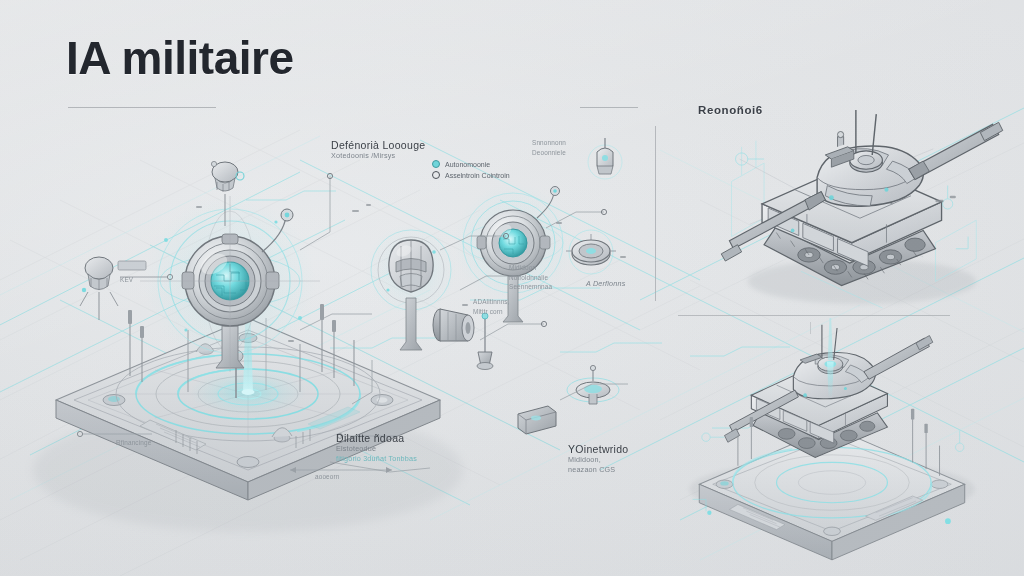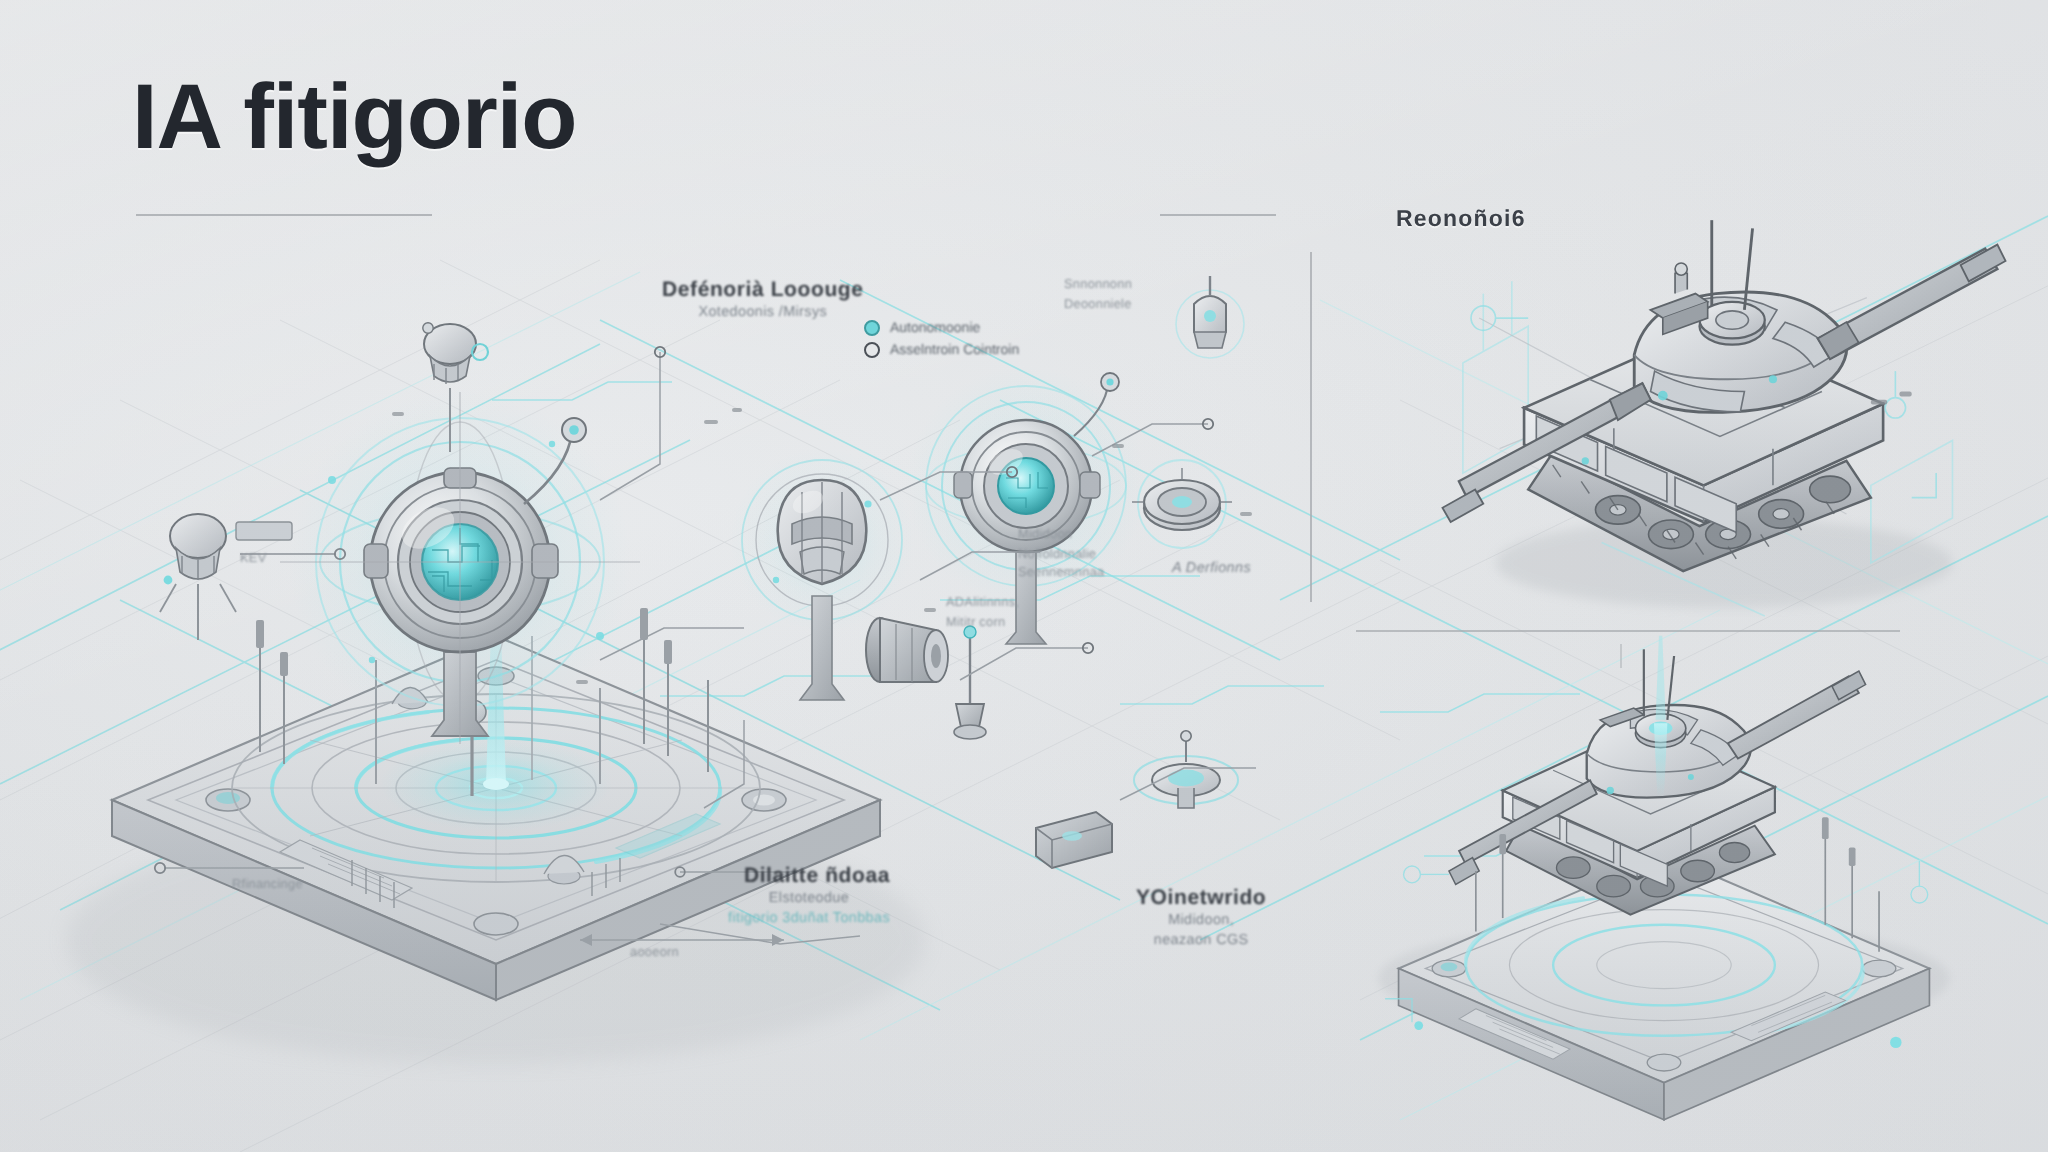--- a/index.html
+++ b/index.html
@@ -43,26 +43,26 @@
     letter-spacing:.6px;
     filter:blur(.35px);
     text-shadow:0 1px 0 rgba(255,255,255,.5);
     margin-left:30px;
   }
   .sec-reco{left:668px;top:104px;}
 
   
   .lbl{position:absolute;}
   .lbl .h{
-    font-size:10.5px;font-weight:bold;color:#3a3f46;letter-spacing:.3px;
-    filter:blur(.45px);white-space:nowrap;text-align:right;
+    font-size:10.5px;font-weight:normal;color:#3a3f46;letter-spacing:.3px;
+    filter:blur(.45px);white-space:nowrap;
   }
   .lbl .s{
     font-size:7.2px;color:#7d848c;letter-spacing:.2px;line-height:1.45;
-    filter:blur(.5px);white-space:nowrap;text-align:center;
+    filter:blur(.5px);white-space:nowrap;
   }
   .lbl .s.cy{color:#6fb8bd;}
   .lbl .t{
     font-size:6.4px;color:#8d949b;letter-spacing:.15px;line-height:1.5;
     filter:blur(.55px);white-space:nowrap;
   }
 
   
   .legend{position:absolute;left:432px;top:160px;}
   .legend .row{display:flex;align-items:center;gap:5px;margin-bottom:3px;}
@@ -746,21 +746,21 @@
         <path d="M152 37 L152 22"></path>
         <path d="M-166 104 L-150 104 L-150 118"></path>
       </g>
       <circle cx="138" cy="130" r="3.4" fill="#79dfe4" opacity=".9"></circle>
       <circle cx="-146" cy="120" r="2.6" fill="#79dfe4" opacity=".9"></circle>
     </g>
 
     <rect x="0" y="0" width="1024" height="576" fill="url(#shadowG)" opacity=".25"></rect>
   </svg>
 
-  <div class="title">IA fitigorio</div>
+  <div class="title">IA militaire</div>
 
   <div class="rule rule-a"></div>
   <div class="rule rule-b"></div>
   <div class="vrule vrule-a"></div>
   <div class="rule-c"></div>
   <div class="rule-d"></div>
 
   <div class="sec-label sec-reco">Reonoñoi6</div>
 
   <div class="legend">
@@ -792,21 +792,21 @@
 
   <div class="lbl" style="left:586px;top:279px;font-style:italic;">
     <div class="s">A Derfionns</div>
   </div>
 
   <div class="lbl" style="left:473px;top:297px;">
     <div class="t cy">ADAlitinnns,</div>
     <div class="t cy">Mititr corn</div>
   </div>
 
-  <div class="lbl" style="left:336px;top:432px;margin-left:28px;">
+  <div class="lbl" style="left:336px;top:432px;">
     <div class="h">Dilaitte ñdoaa</div>
     <div class="s">Elstoteodue</div>
     <div class="s cy">fitigorio 3duñat Tonbbas</div>
   </div>
 
   <div class="lbl" style="left:528px;top:443px;margin-left:40px;">
     <div class="h">YOinetwrido</div>
     <div class="s">Mididoon,</div>
     <div class="s">neazaon CGS</div>
   </div>

